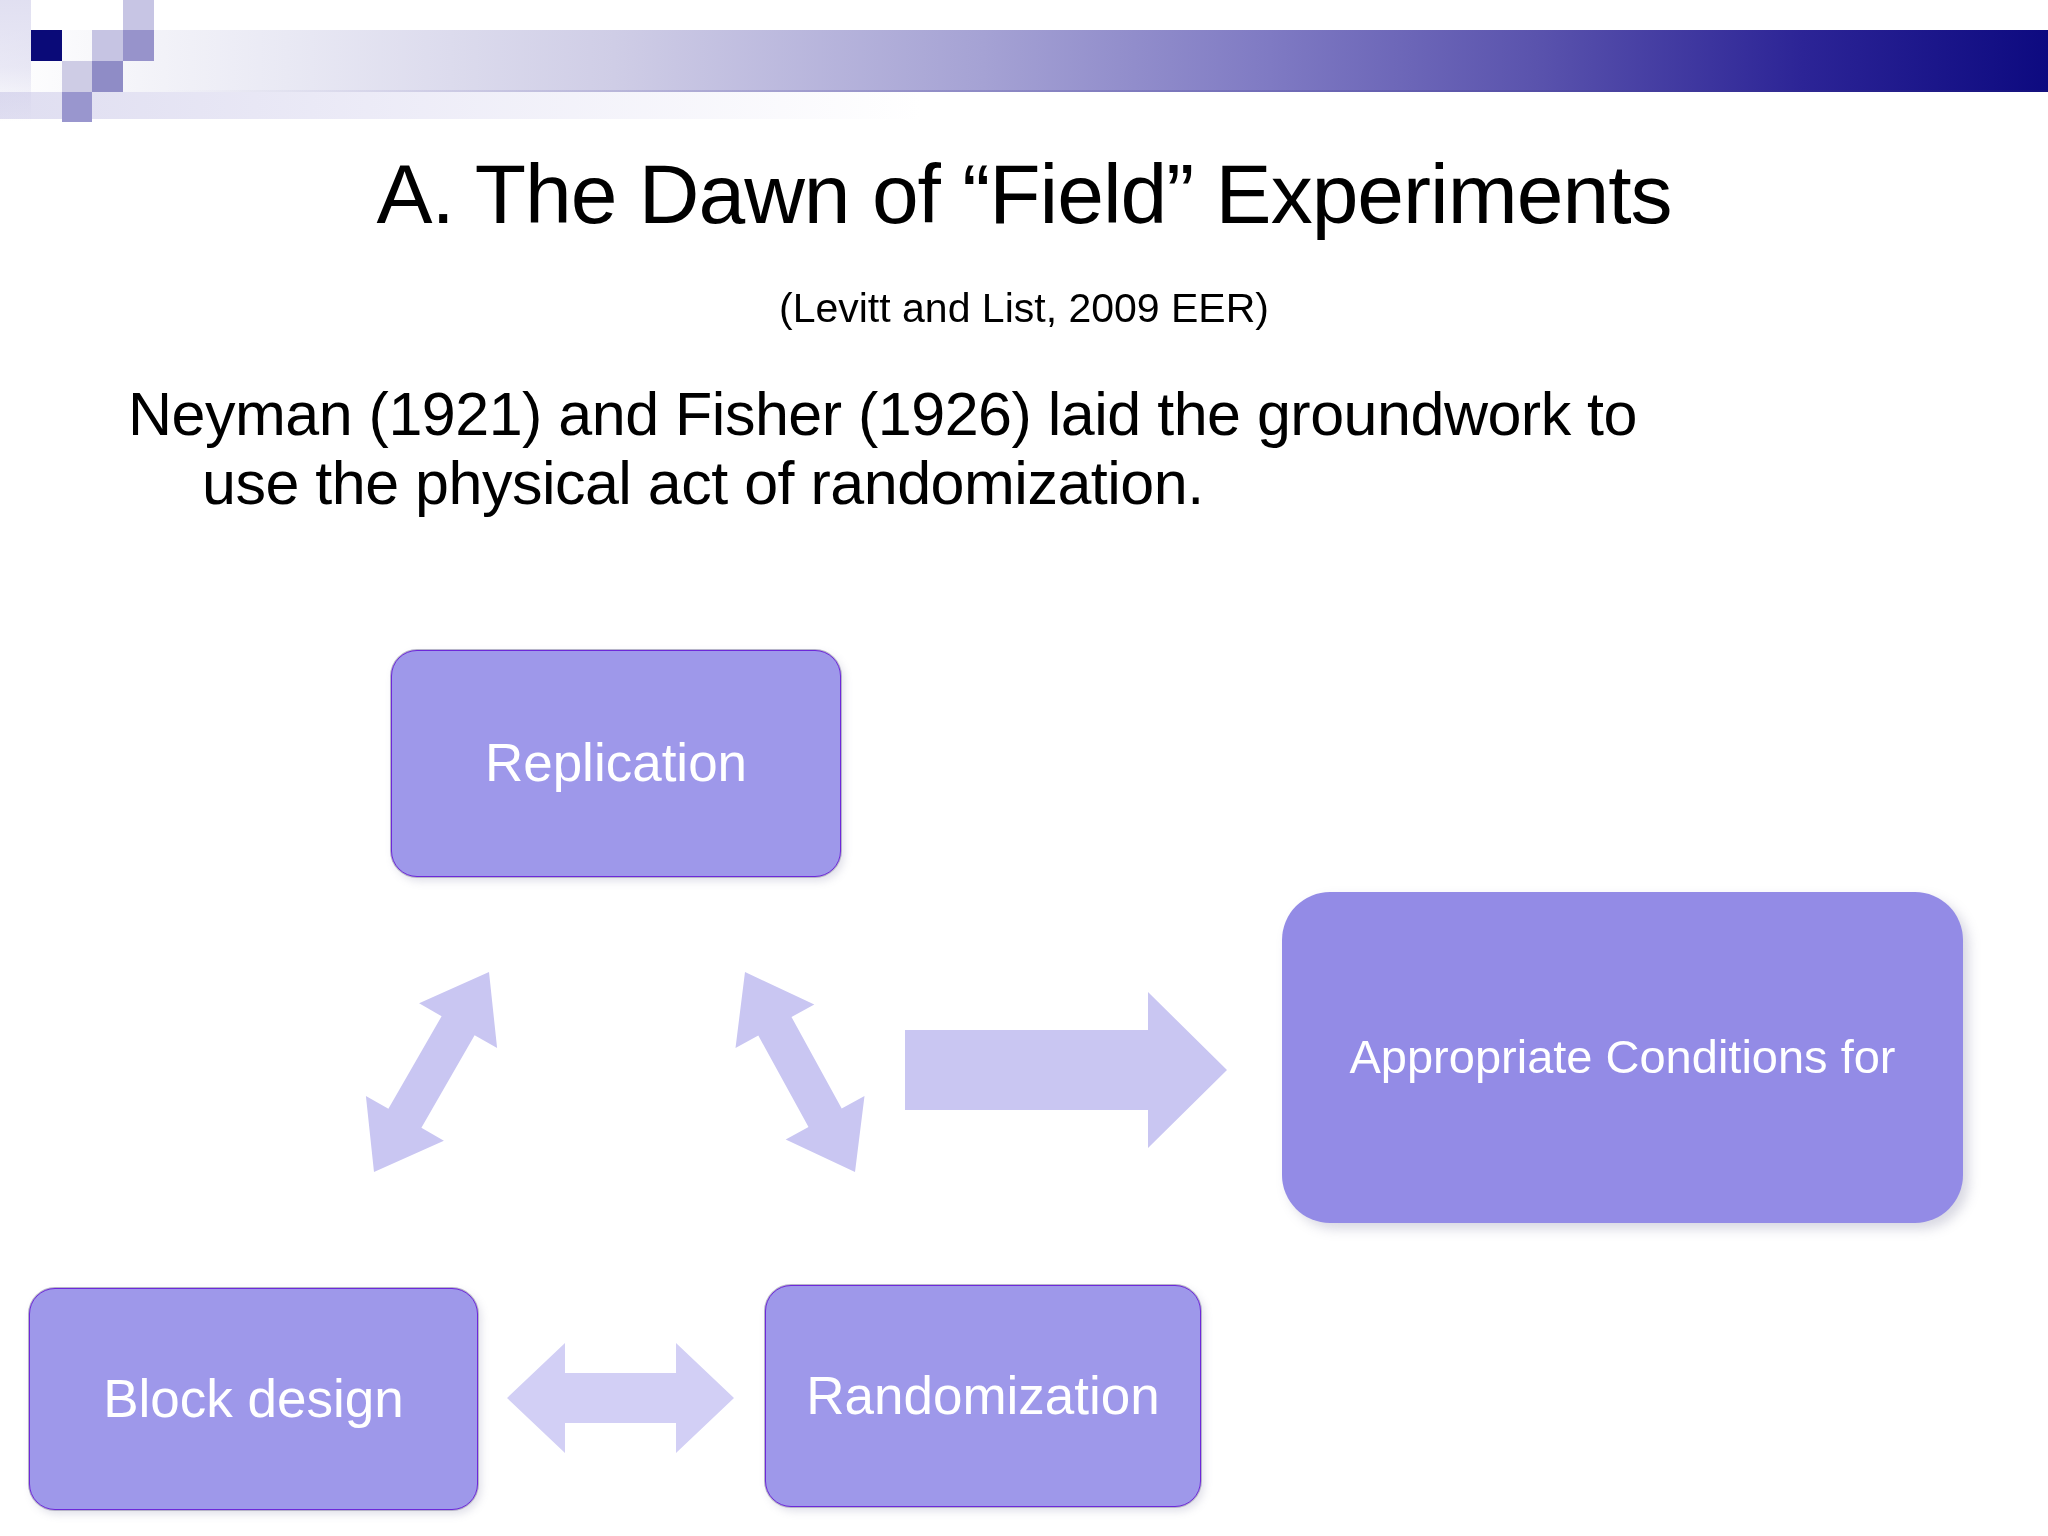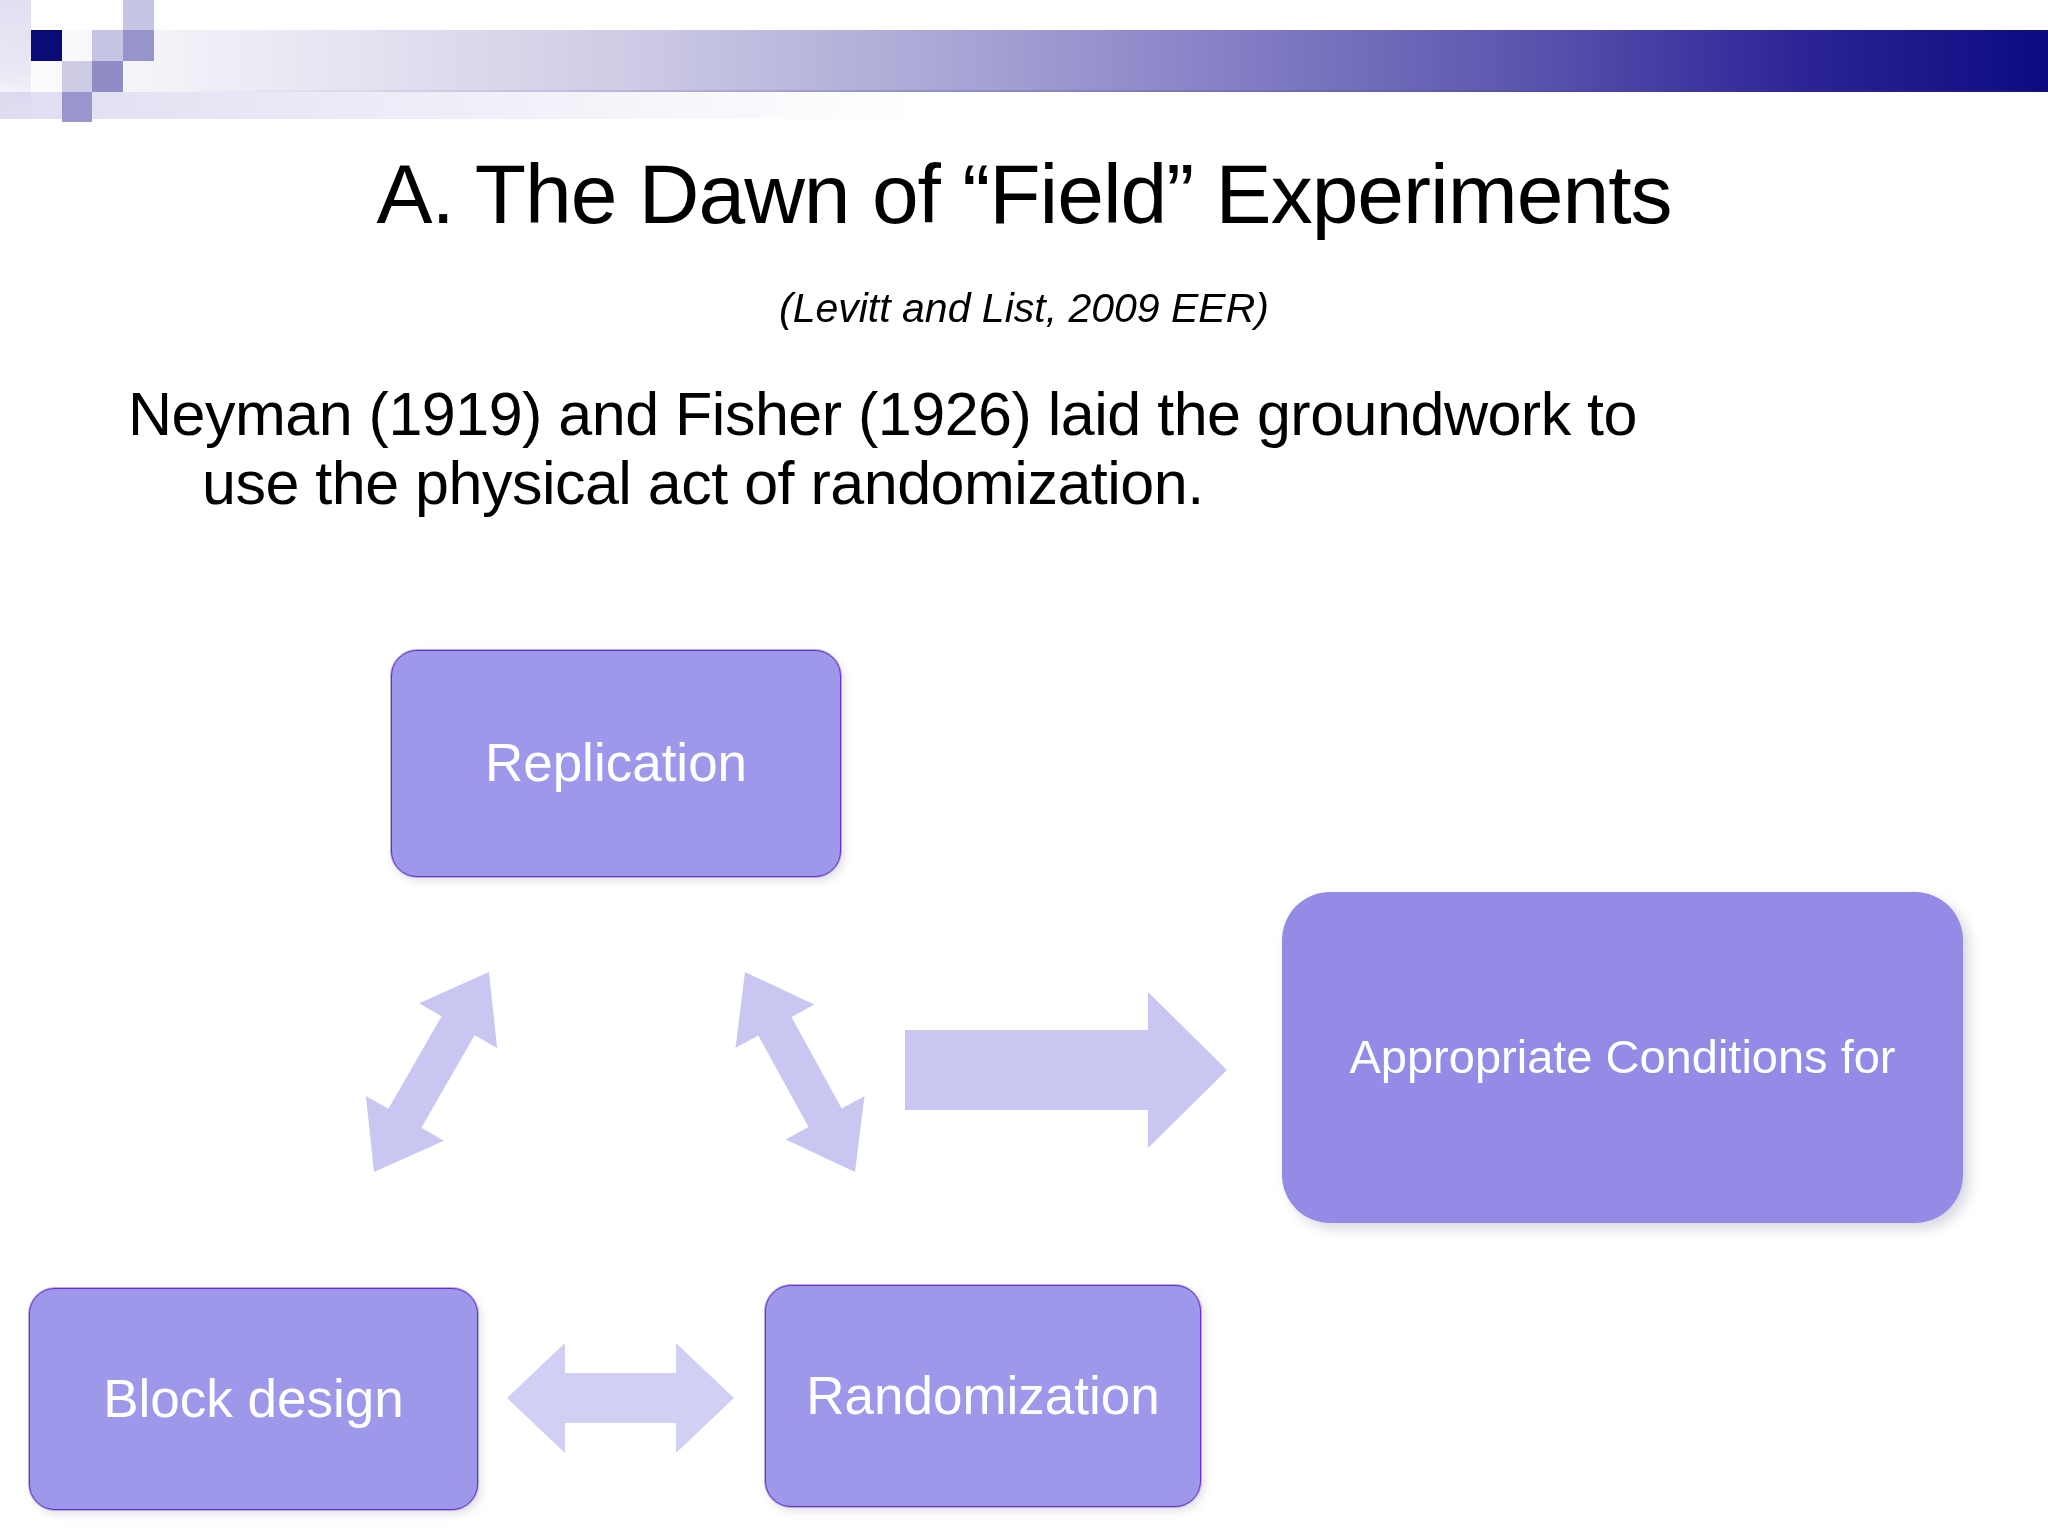--- a/index.html
+++ b/index.html
@@ -44,21 +44,21 @@
   .title {
     position:absolute; left:0; top:152px; width:2048px;
     text-align:center;
     font-size:84px; line-height:1.0; color:var(--body-text,#000000);
     letter-spacing:-1px;
     white-space:nowrap;
   }
   .subtitle {
     position:absolute; left:0; top:288px; width:2048px;
     text-align:center;
-    font-size:41px; line-height:1.0; color:var(--body-text,#000000);font-style:italic;
+    font-size:41px; line-height:1.0; color:var(--body-text,#000000);
   }
   .body-text {
     position:absolute; left:128px; top:380px; width:1850px;
     font-size:61px; line-height:1.13; color:var(--body-text,#000000);
     letter-spacing:-0.5px;
   }
   .body-text .line2 { margin-left:74px; }
 
   
   .arrows-svg { position:absolute; left:0; top:0; width:2048px; height:1536px; }
@@ -105,21 +105,21 @@
   <div class="sq sq3"></div>
   <div class="sq sq4"></div>
   <div class="sq sq5"></div>
   <div class="sq sq6"></div>
   <div class="sq sq7"></div>
 
   <div class="title">A. The Dawn of “Field” Experiments</div>
   <div class="subtitle">(Levitt and List, 2009 EER)</div>
 
   <div class="body-text">
-    <div class="line1">Neyman (1919) and Fisher (1926) laid the groundwork to</div>
+    <div class="line1">Neyman (1921) and Fisher (1926) laid the groundwork to</div>
     <div class="line2">use the physical act of randomization.</div>
   </div>
 
   <svg class="arrows-svg" viewBox="0 0 2048 1536" xmlns="http://www.w3.org/2000/svg">
     <polygon class="arrow-poly" points="489,972 419.1,1003.3 441.6,1016.2 388.4,1108.8 365.9,1095.9 374,1172 443.9,1140.7 421.4,1127.8 474.6,1035.2 497.1,1048.1"></polygon>
     <polygon class="arrow-poly" points="745,972 735.5,1048.0 758.3,1035.5 808.5,1126.9 785.7,1139.4 855,1172 864.5,1096.0 841.7,1108.5 791.5,1017.1 814.3,1004.6"></polygon>
     <polygon class="arrow-poly light" points="507,1398 565,1453 565,1423 676,1423 676,1453 734,1398 676,1343 676,1373 565,1373 565,1343"></polygon>
     <polygon class="arrow-poly" points="905,1030 1148,1030 1148,992 1227,1070 1148,1148 1148,1110 905,1110"></polygon>
   </svg>
 

